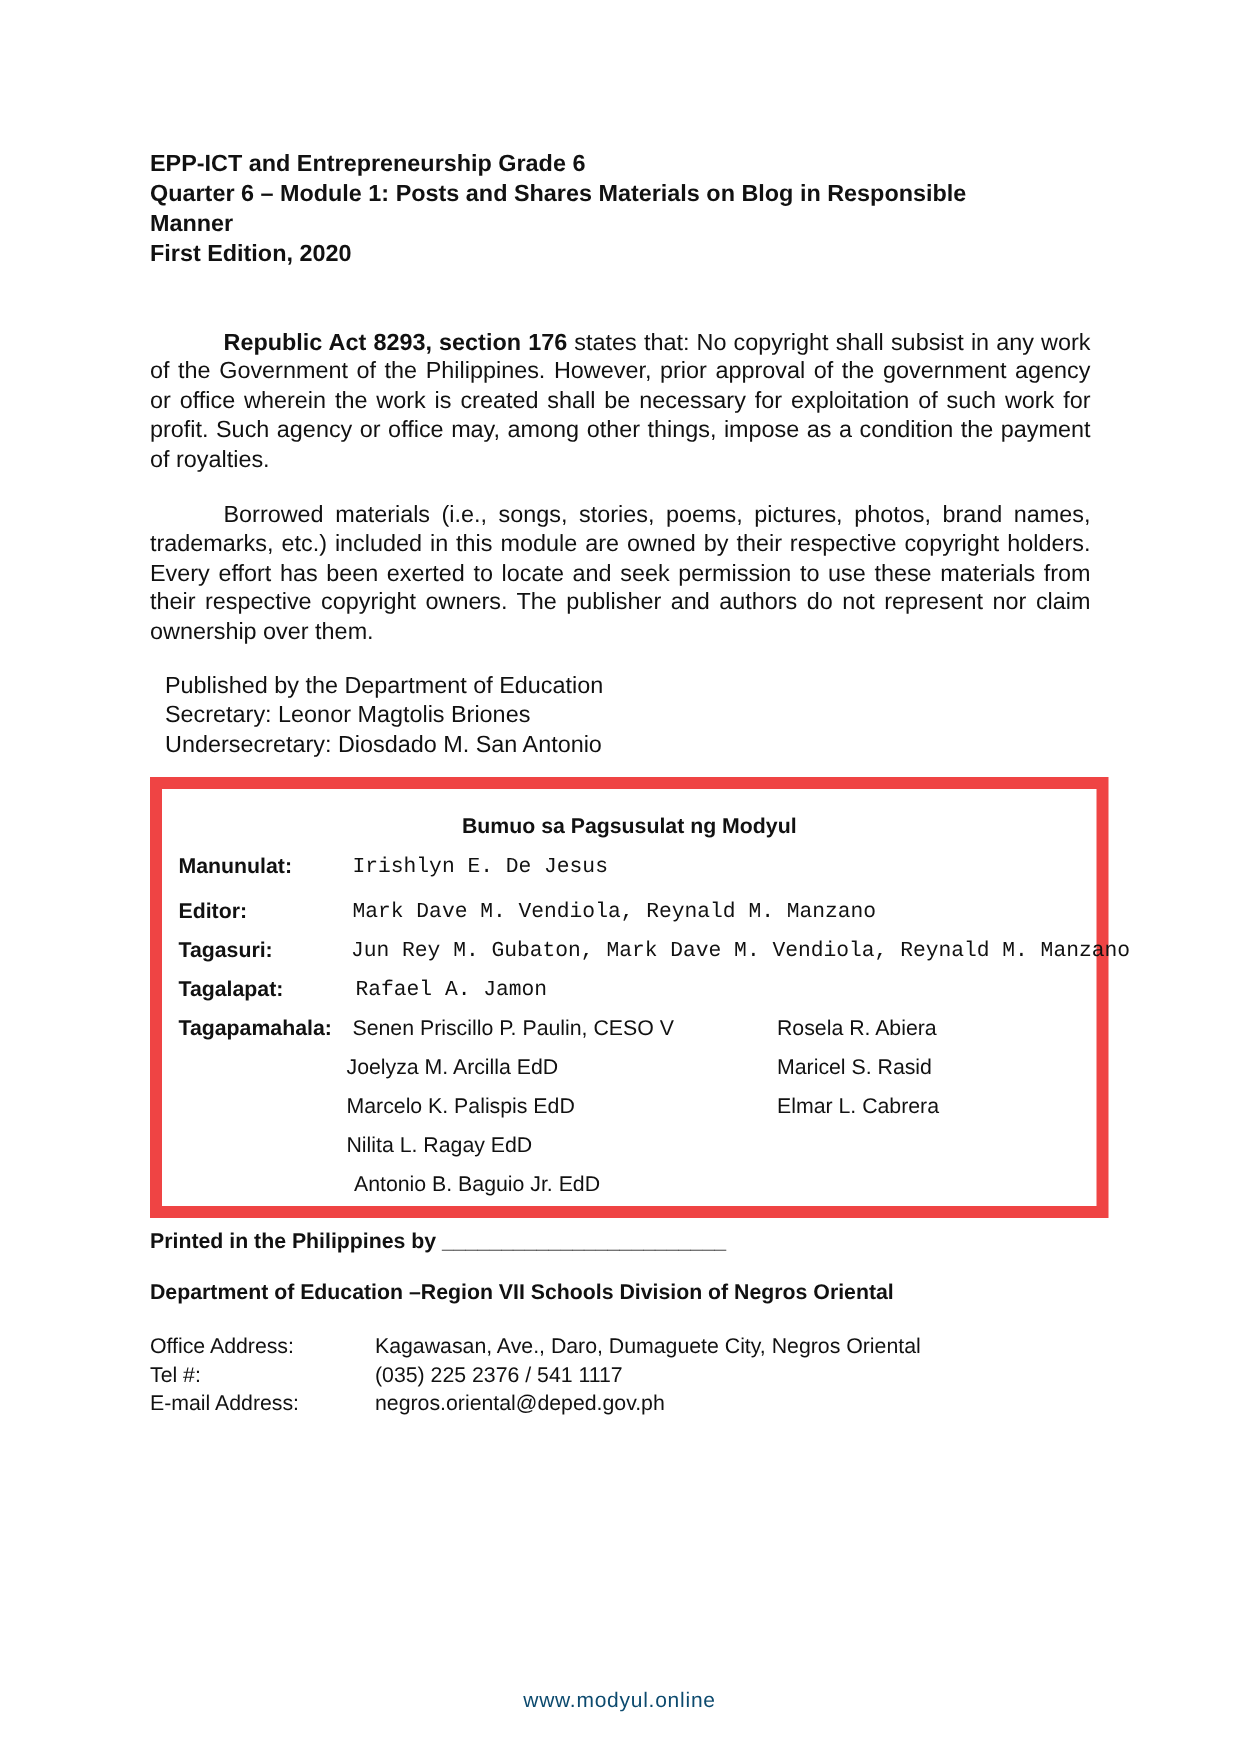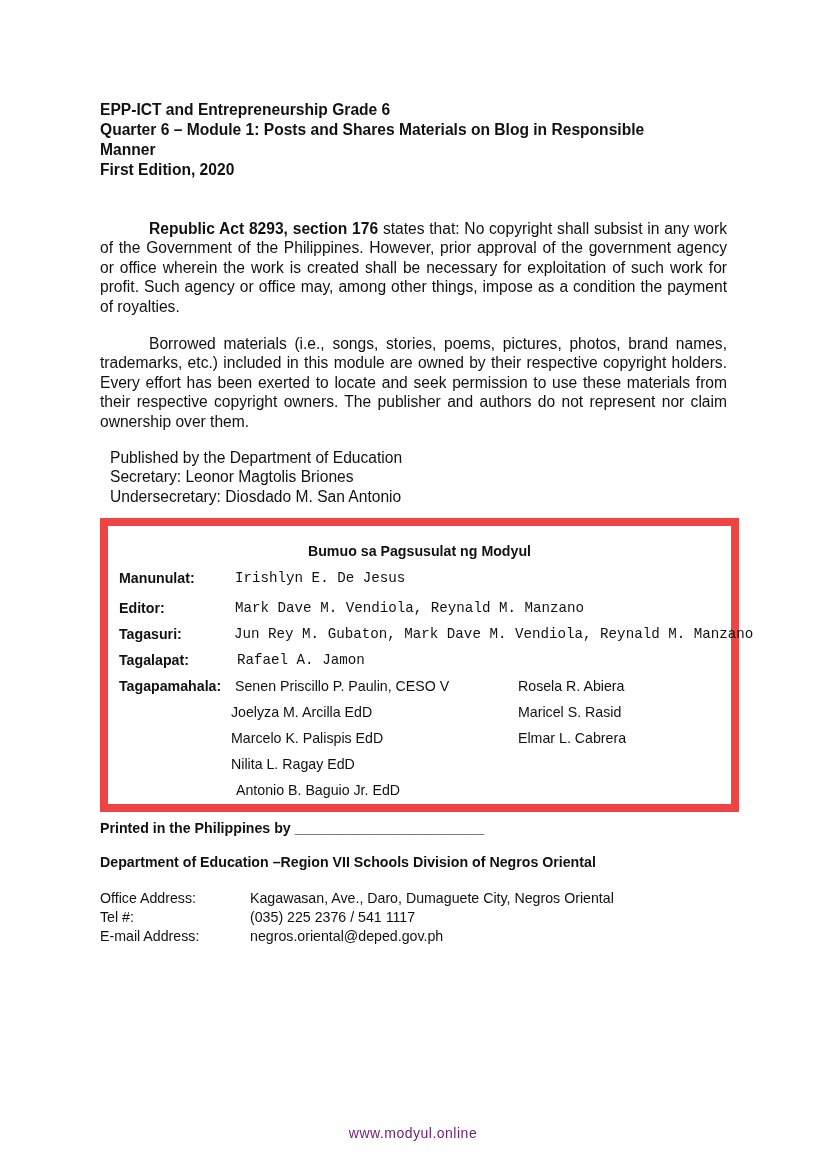--- a/index.html
+++ b/index.html
@@ -18,21 +18,21 @@
     .box { position: absolute; top: 518px; left: 0; width: 623px; height: 278px; border: 8px solid #ef4444; }
     .box-title { position: absolute; top: 17px; left: 0; width: 623px; text-align: center; font-weight: bold; font-size: 14.2px; }
     .row { position: absolute; left: 11px; font-size: 14.2px; white-space: nowrap; }
     .row .lbl { font-weight: bold; display: inline-block; text-align: center; }
     .row .val { position: absolute; left: 116px; top: 0; font-family: Liberation Mono, monospace; }
     .mgr-name { position: absolute; font-size: 14.2px; white-space: nowrap; }
     .printed { position: absolute; top: 820px; left: 0; font-weight: bold; font-size: 14.2px; }
     .deped { position: absolute; top: 854px; left: 0; font-weight: bold; font-size: 14.2px; white-space: nowrap; text-align: center; }
     .contact { position: absolute; left: 0; font-size: 14.2px; white-space: nowrap; }
     .contact .clbl { display: inline-block; width: 150px; }
-    .watermark { position: absolute; top: 1125px; left: 0; width: 826px; text-align: center; font-size: 14px; color: #701a75; letter-spacing: 0.5px; }
+    .watermark { position: absolute; top: 1125px; left: 0; width: 826px; text-align: center; font-size: 14px; color: #0c4a6e; letter-spacing: 0.5px; }
   </style>
 </head>
 <body>
 
 <div class="page">
 
   <div class="title-block">
     <div>EPP-ICT and Entrepreneurship Grade 6</div>
     <div>Quarter 6 – Module 1: Posts and Shares Materials on Blog in Responsible</div>
     <div>Manner</div>

